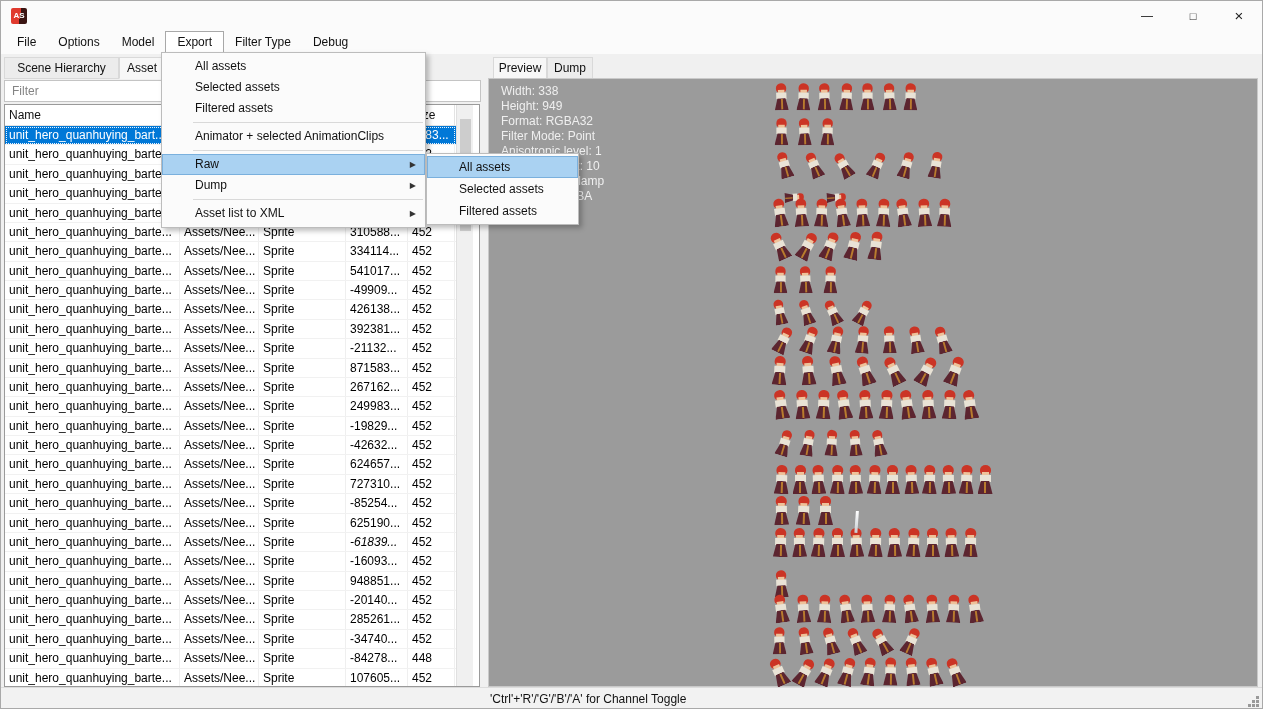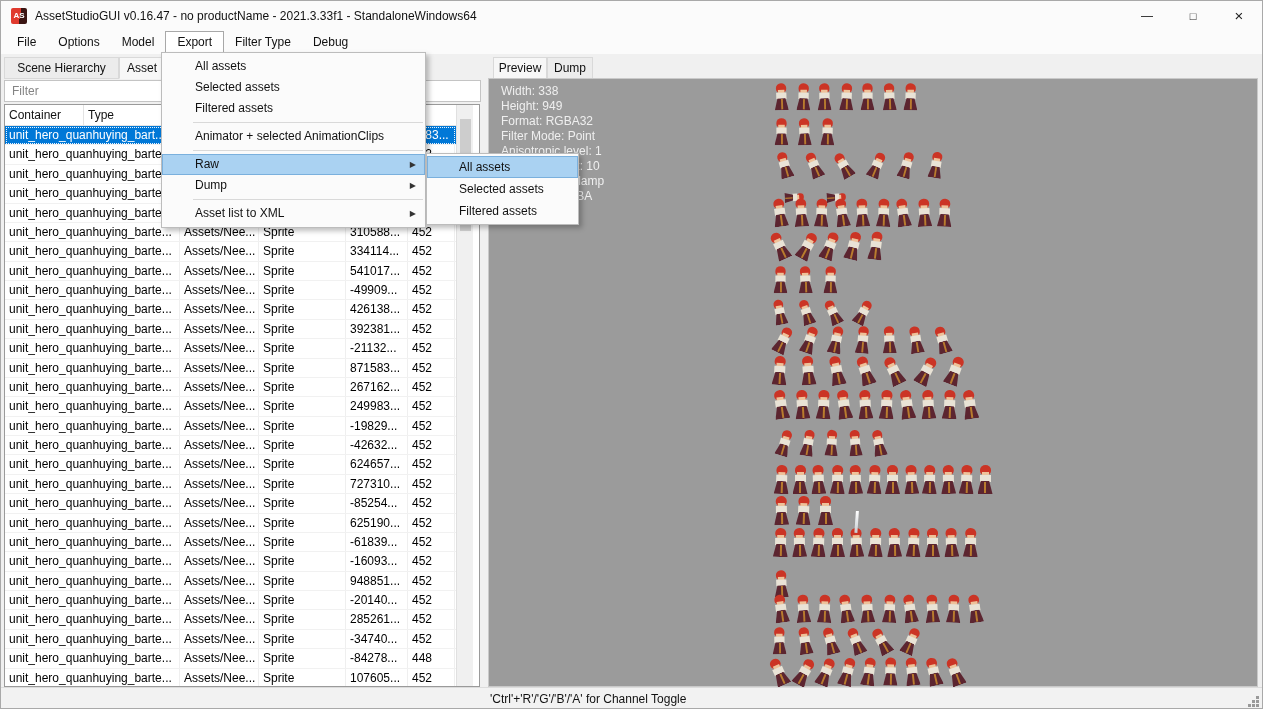--- a/index.html
+++ b/index.html
@@ -82,41 +82,41 @@
   .m-sep:after{content:"";position:absolute;left:31px;right:2px;top:3px;border-top:1px solid #d9d9d9;}
   .m-arrow{position:absolute;right:9px;top:0;font-size:8px;color:#333;}
 </style>
 </head>
 <body>
 
 <div id="win">
 
   <div id="titlebar">
     <div id="appicon">AS</div>
-    <div id="title">AssetStudioGUI v0.16.47 - no productName - 2021.3.33f1 - StandaloneWindows64</div>
     <div class="winbtn" id="btn-min">—</div>
     <div class="winbtn" id="btn-max">□</div>
     <div class="winbtn" id="btn-close">×</div>
   </div>
 
   <div id="menubar">
       <div class="mb-item">File</div>
       <div class="mb-item">Options</div>
       <div class="mb-item">Model</div>
       <div class="mb-item open">Export</div>
       <div class="mb-item">Filter Type</div>
       <div class="mb-item">Debug</div>
     </div>
 
   <div class="tab" id="tab-scene">Scene Hierarchy</div>
   <div class="tab sel" id="tab-assets">Asset List</div>
   <input id="filter" placeholder="Filter" style="">
 
   <div id="lv">
     <div id="lv-header">
+        <div class="hcell" style="width: 175px;">Name</div>
         <div class="hcell" style="width: 79px;">Container</div>
         <div class="hcell" style="width: 87px;">Type</div>
         <div class="hcell" style="width: 62px;">PathID</div>
         <div class="hcell" style="width: 47px;">Size</div>
       </div>
     <div id="lv-rows">
         <div class="lv-row sel">
           <div class="cell" style="width: 175px;">unit_hero_quanhuying_bart...</div>
           <div class="cell" style="width: 79px;">Assets/Nee...</div>
           <div class="cell" style="width: 87px;">Texture2D</div>
@@ -260,21 +260,21 @@
           <div class="cell" style="width: 175px;">unit_hero_quanhuying_barte...</div>
           <div class="cell" style="width: 79px;">Assets/Nee...</div>
           <div class="cell" style="width: 87px;">Sprite</div>
           <div class="cell" style="width: 62px;">625190...</div>
           <div class="cell" style="width: 47px;">452</div>
         </div>
         <div class="lv-row">
           <div class="cell" style="width: 175px;">unit_hero_quanhuying_barte...</div>
           <div class="cell" style="width: 79px;">Assets/Nee...</div>
           <div class="cell" style="width: 87px;">Sprite</div>
-          <div class="cell" style="width: 62px;">-61839...</div>
+          <div class="cell" style="width: 62px; font-style: italic;">-61839...</div>
           <div class="cell" style="width: 47px;">452</div>
         </div>
         <div class="lv-row">
           <div class="cell" style="width: 175px;">unit_hero_quanhuying_barte...</div>
           <div class="cell" style="width: 79px;">Assets/Nee...</div>
           <div class="cell" style="width: 87px;">Sprite</div>
           <div class="cell" style="width: 62px;">-16093...</div>
           <div class="cell" style="width: 47px;">452</div>
         </div>
         <div class="lv-row">

